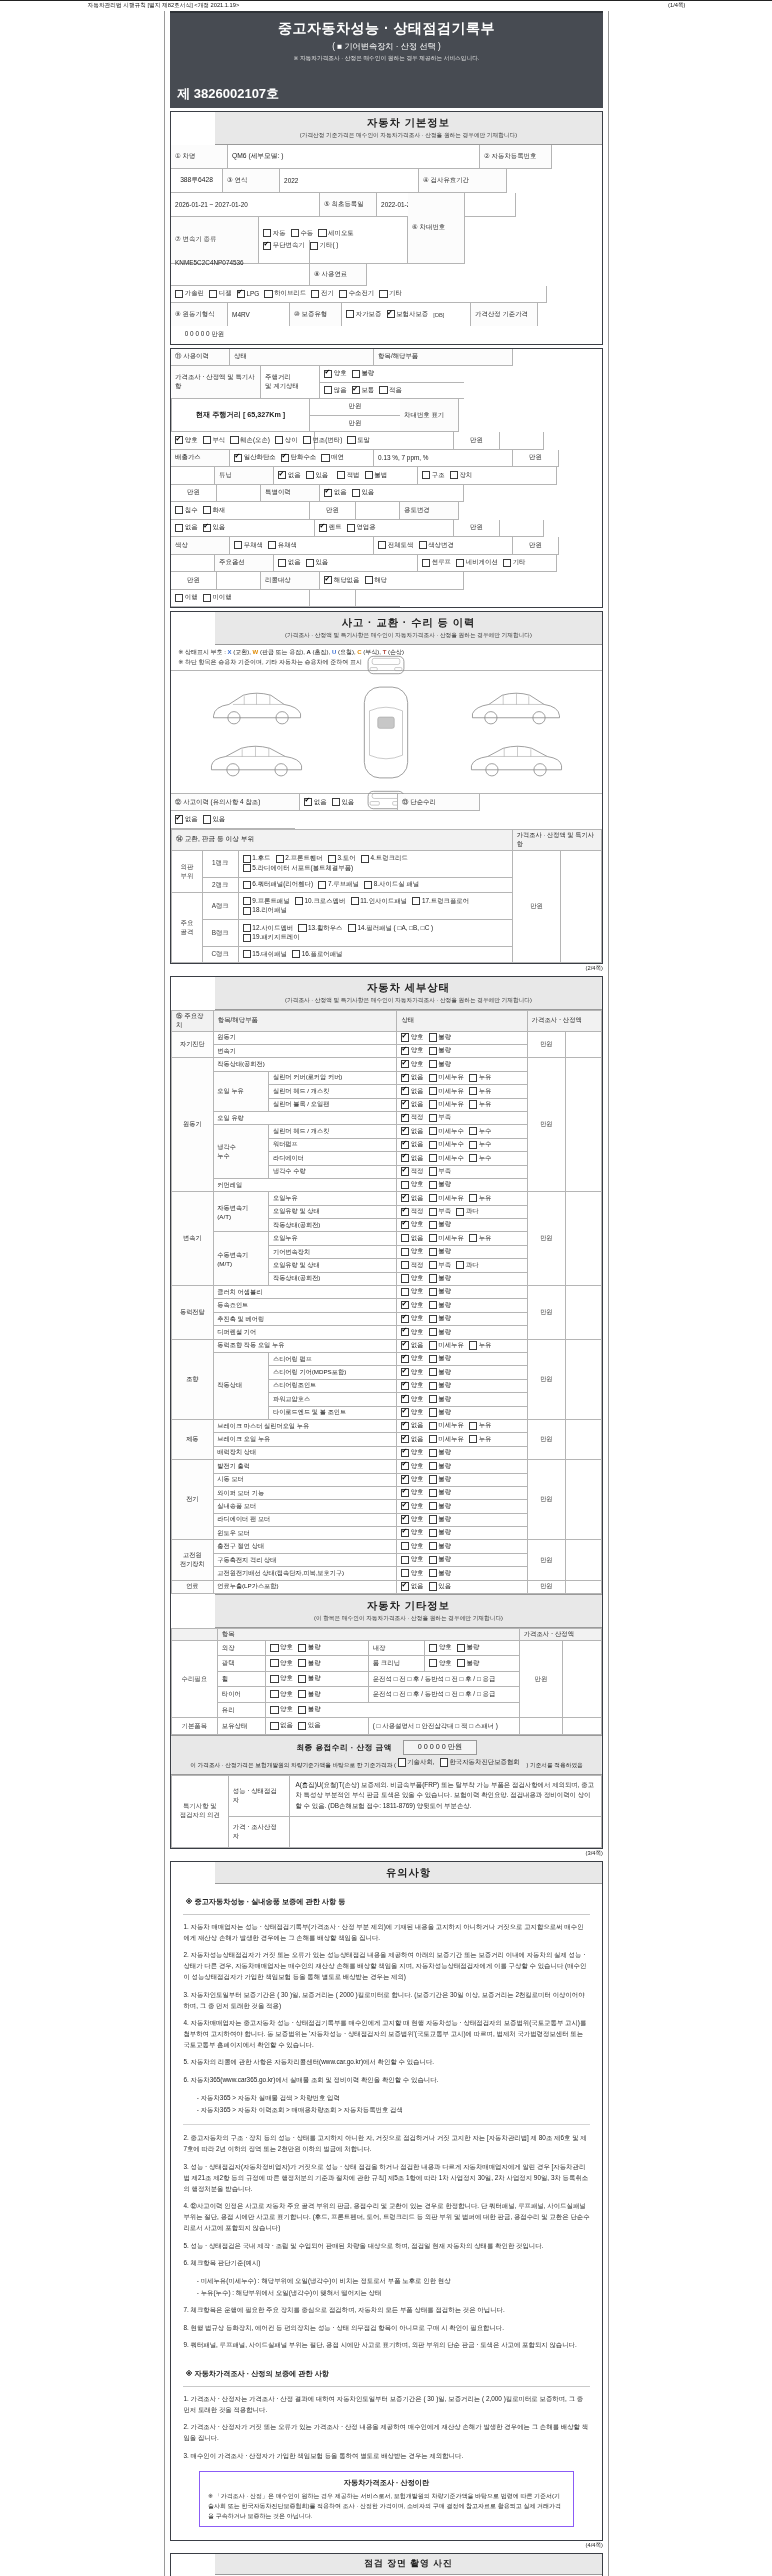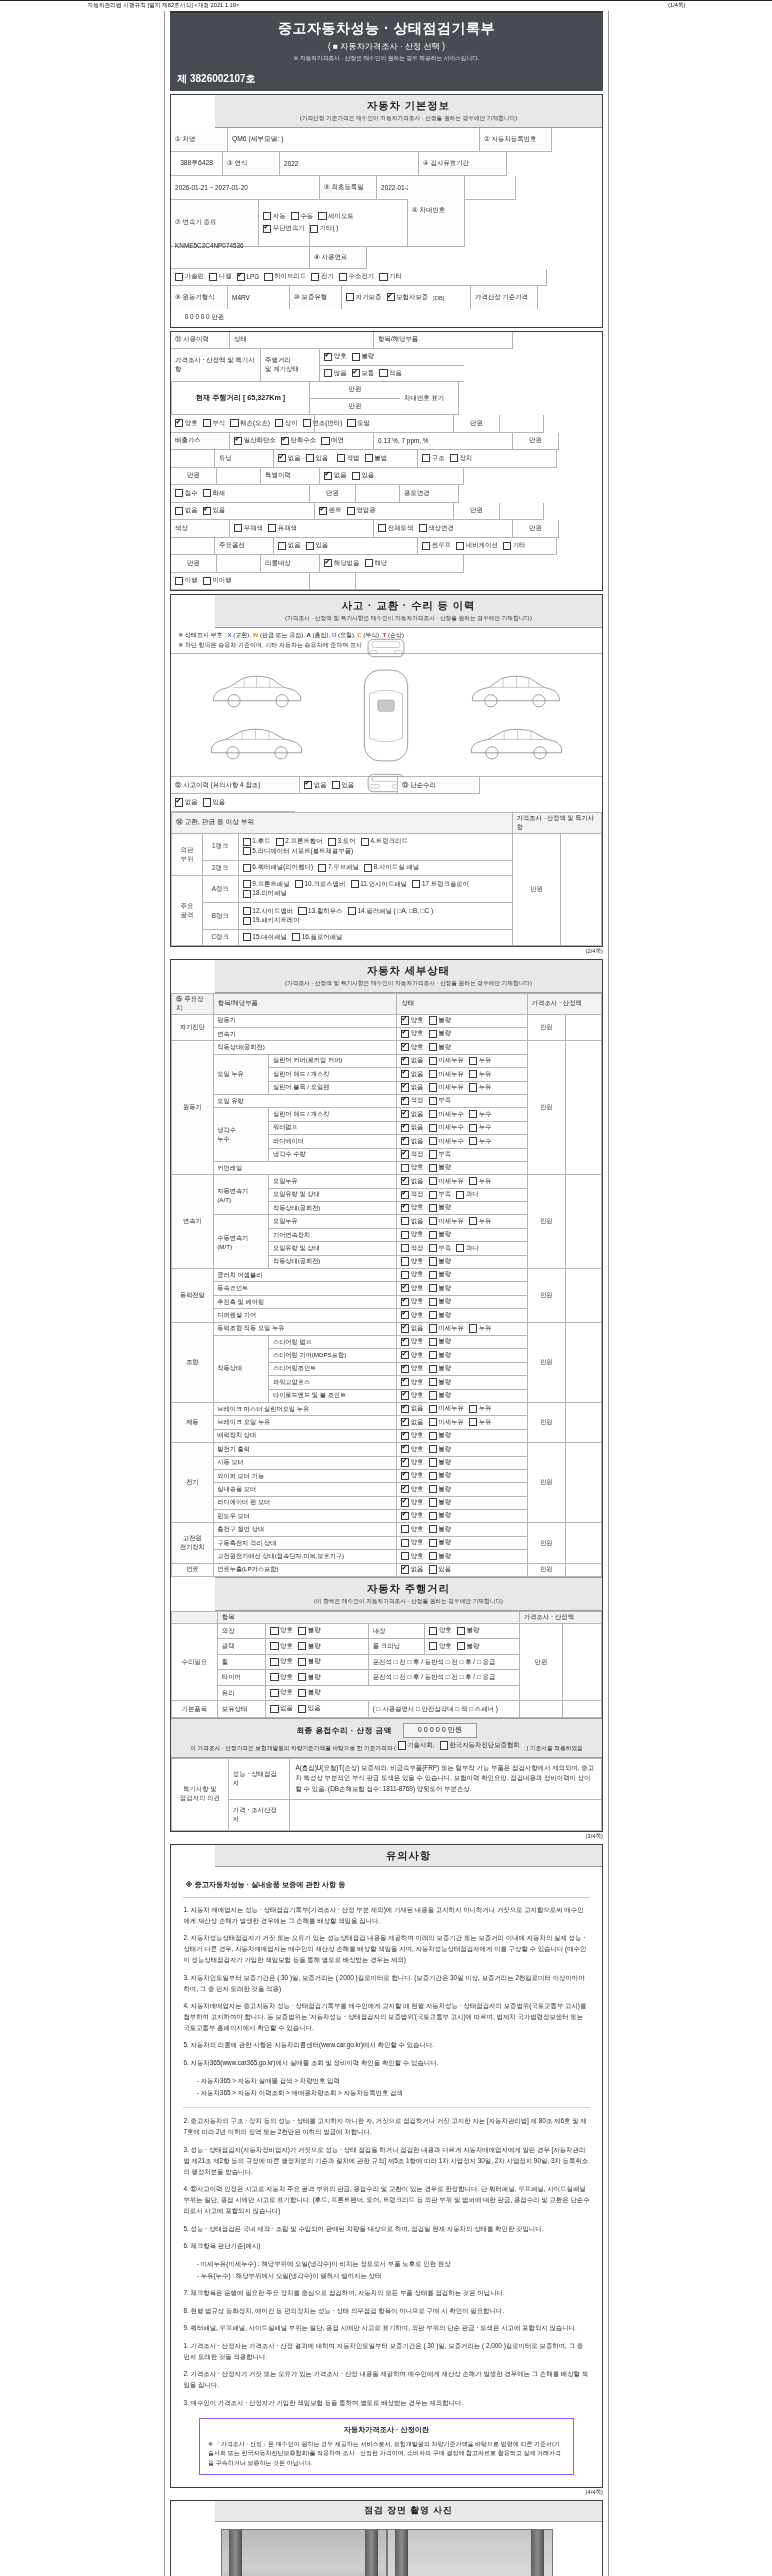--- a/index.html
+++ b/index.html
@@ -5,21 +5,21 @@
   html,body{margin:0;padding:0;}
   body{width:773px;height:2576px;background:#ffffff;font-family:"Liberation Sans","DejaVu Sans",sans-serif;color:#222;overflow:hidden;}
   .canvas{width:773px;height:2576px;position:relative;border-top:1px solid #222;}
   .topline{width:598px;margin:0 auto;display:flex;justify-content:space-between;font-size:5.7px;color:#111;padding-top:1px;}
   .doc{width:433px;margin:1px auto 0;border-left:0.5px solid #9a9a9a;border-right:0.5px solid #9a9a9a;padding:0 4.6px 15.5px;background:#fff;}
   
   .masthead{background:#474b52;color:#fff;border-top:2.6px solid #2e3237;padding:7.2px 7.2px 5.2px;}
   .mast-title{text-align:center;font-size:14px;font-weight:bold;letter-spacing:0.5px;}
   .mast-sub{text-align:center;font-size:8.2px;margin-top:3.1px;}
   .mast-note{text-align:center;font-size:5.7px;color:#e3e3e3;margin-top:2.6px;}
-  .mast-no{font-size:10px;font-weight:bold;margin-top:9px;}
+  .mast-no{font-size:13px;font-weight:bold;margin-top:22px;}
   
   .box{border:1px solid #3a3e45;margin-top:3.1px;background:#fff;}
   .sechead{background:#e8e8e8;border-bottom:0.5px solid #9a9a9a;text-align:center;padding:4.1px 2.1px 3.6px;margin-left:44px;}
   .sechead .t{font-size:10.3px;font-weight:bold;letter-spacing:1px;}
   .sechead .n{font-size:5.7px;margin-top:2.1px;color:#333;}
   .pgmark{width:433px;margin:1px auto;text-align:right;font-size:5.7px;color:#222;padding-right:2.1px;}
   
   .grid{display:flex;flex-wrap:wrap;}
   .cell{border-right:0.5px solid #b5b5b5;border-bottom:0.5px solid #b5b5b5;box-sizing:border-box;display:flex;align-items:center;padding:1.5px 4.1px;font-size:6.4px;min-height:17.5px;}
   .cell:last-child{border-right:none;}
@@ -70,21 +70,21 @@
 <div class="canvas">
   <div class="topline">
     <span>자동차관리법 시행규칙 [별지 제82호서식] &lt;개정 2021.1.19&gt;</span>
     <span>(1/4쪽)</span>
   </div>
 
   <div class="doc">
 
     <div class="masthead">
       <div class="mast-title">중고자동차성능 · 상태점검기록부</div>
-      <div class="mast-sub">( ■ 자동차가격조사 · 산정 선택 )</div>
+      <div class="mast-sub">( ■ 기어변속장치 · 산정 선택 )</div>
       <div class="mast-note">※ 자동차가격조사 · 산정은 매수인이 원하는 경우 제공하는 서비스입니다.</div>
       <div class="mast-no">제 3826002107호</div>
     </div>
 
     <section class="box">
       <div class="sechead">
         <div class="t">자동차 기본정보</div>
         <div class="n">(가격산정 기준가격은 매수인이 자동차가격조사 · 산정을 원하는 경우에만 기재합니다)</div>
       </div>
       <div class="grid">
@@ -1114,21 +1114,21 @@
                   <span class="cb"></span>
                   <span>있음</span>
                 </span></td>
               <td class="priceCol" rowspan="1">만원</td>
               <td rowspan="1"></td>
             </tr>
           </tbody>
       </table>
 
       <div class="sechead" style="border-top:0.5px solid #9a9a9a;">
-        <div class="t">자동차 주행거리</div>
+        <div class="t">자동차 기타정보</div>
         <div class="n">(이 항목은 매수인이 자동차가격조사 · 산정을 원하는 경우에만 기재합니다)</div>
       </div>
       <table>
         <colgroup>
             <col style="width:46px">
             <col style="width:49px">
             <col style="width:103px">
             <col style="width:57px">
             <col style="width:95px">
             <col style="width:44px">
@@ -1287,20 +1287,21 @@
             <div class="li">3.  성능 · 상태점검자(자동차정비업자)가 거짓으로 성능 · 상태 점검을 하거나 점검한 내용과 다르게 자동차매매업자에게 알린 경우 [자동차관리법 제21조 제2항 등의 규정에 따른 행정처분의 기준과 절차에 관한 규칙] 제5조 1항에 따라 1차 사업정지 30일, 2차 사업정지 90일, 3차 등록취소의 행정처분을 받습니다.</div>
             <div class="li">4.  ⑫사고이력 인정은 사고로 자동차 주요 골격 부위의 판금, 용접수리 및 교환이 있는 경우로 한정합니다. 단 쿼터패널, 루프패널, 사이드실패널 부위는 절단, 용접 시에만 사고로 표기합니다. (후드, 프론트펜더, 도어, 트렁크리드 등 외판 부위 및 범퍼에 대한 판금, 용접수리 및 교환은 단순수리로서 사고에 포함되지 않습니다)</div>
             <div class="li">5.  성능 · 상태점검은 국내 제작 · 조립 및 수입되어 판매된 차량을 대상으로 하며, 점검일 현재 자동차의 상태를 확인한 것입니다.</div>
             <div class="li">6.  체크항목 판단기준(예시)</div>
             <div class="li dash">-  미세누유(미세누수) : 해당부위에 오일(냉각수)이 비치는 정도로서 부품 노후로 인한 현상</div>
             <div class="li dash">-  누유(누수) : 해당부위에서 오일(냉각수)이 맺혀서 떨어지는 상태</div>
             <div class="li">7.  체크항목은 운행에 필요한 주요 장치를 중심으로 점검하며, 자동차의 모든 부품 상태를 점검하는 것은 아닙니다.</div>
             <div class="li">8.  현행 법규상 등화장치, 에어컨 등 편의장치는 성능 · 상태 의무점검 항목이 아니므로 구매 시 확인이 필요합니다.</div>
             <div class="li">9.  쿼터패널, 루프패널, 사이드실패널 부위는 절단, 용접 시에만 사고로 표기하며, 외판 부위의 단순 판금 · 도색은 사고에 포함되지 않습니다.</div>
           </div>
+        <div class="notice-h" style="margin-top:10.3px;">※ 자동차가격조사 · 산정의 보증에 관한 사항</div>
         <div>
             <div class="li">1.  가격조사 · 산정자는 가격조사 · 산정 결과에 대하여 자동차인도일부터 보증기간은 ( 30 )일, 보증거리는 ( 2,000 )킬로미터로 보증하며, 그 중 먼저 도래한 것을 적용합니다.</div>
             <div class="li">2.  가격조사 · 산정자가 거짓 또는 오류가 있는 가격조사 · 산정 내용을 제공하여 매수인에게 재산상 손해가 발생한 경우에는 그 손해를 배상할 책임을 집니다.</div>
             <div class="li">3.  매수인이 가격조사 · 산정자가 가입한 책임보험 등을 통하여 별도로 배상받는 경우는 제외합니다.</div>
           </div>
         <div class="nbox">
           <div class="bt">자동차가격조사 · 산정이란</div>
           <div class="bx">※ 「가격조사 · 산정」은 매수인이 원하는 경우 제공하는 서비스로서, 보험개발원의 차량기준가액을 바탕으로 법령에 따른 기준서(기술사회 또는 한국자동차진단보증협회)를 적용하여 조사 · 산정한 가격이며, 소비자의 구매 결정에 참고자료로 활용되고 실제 거래가격을 구속하거나 보증하는 것은 아닙니다.</div>
         </div>
       </div>

